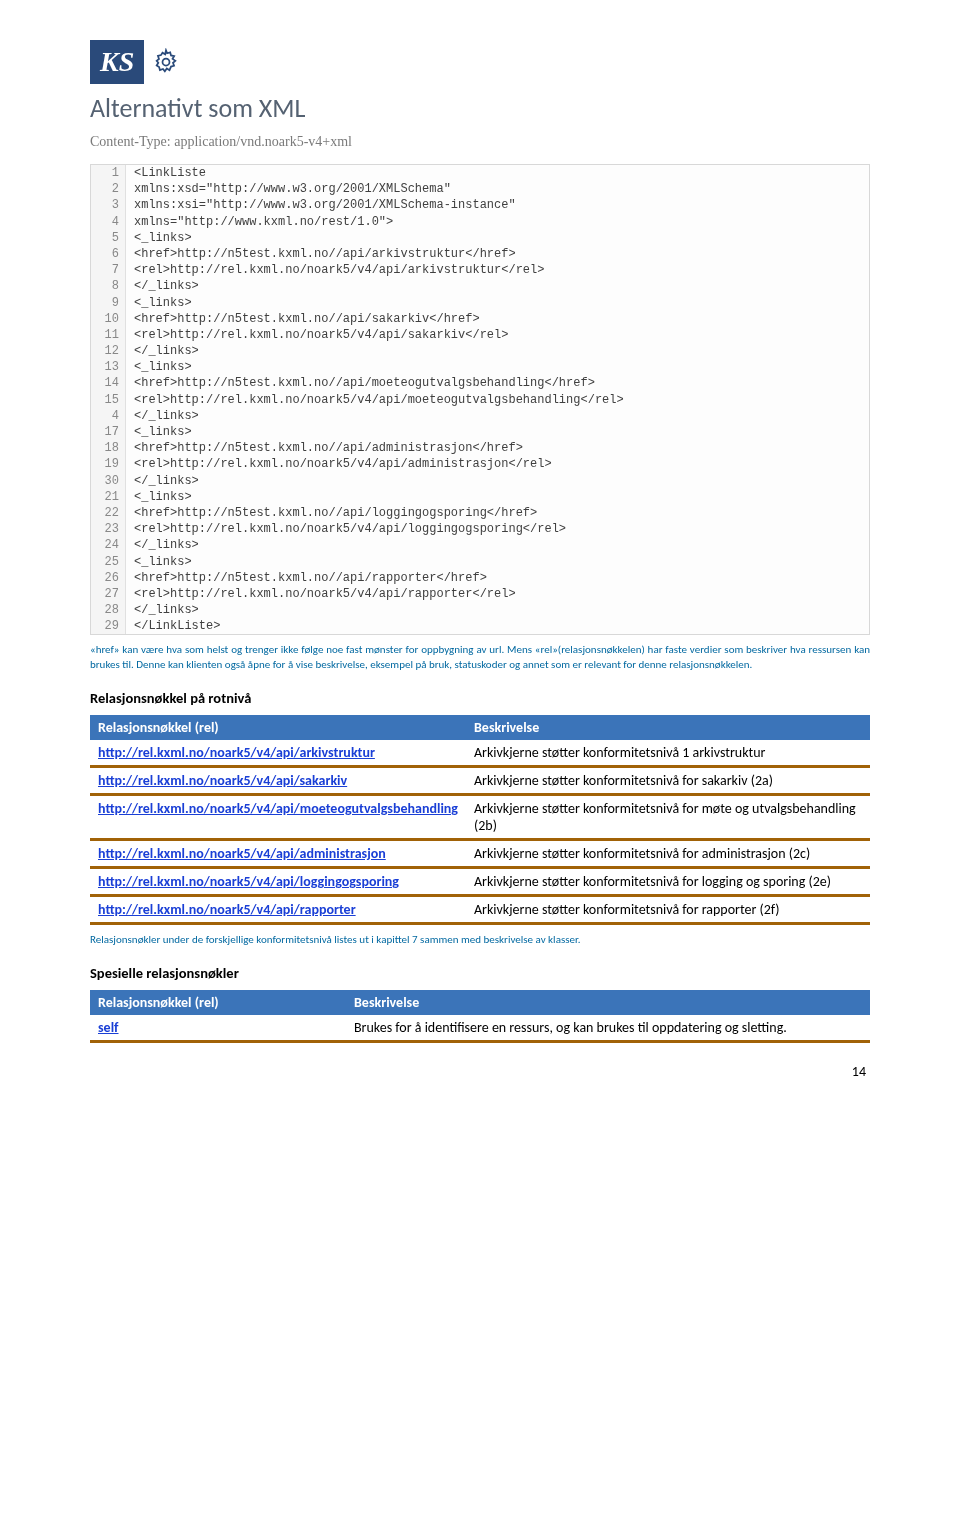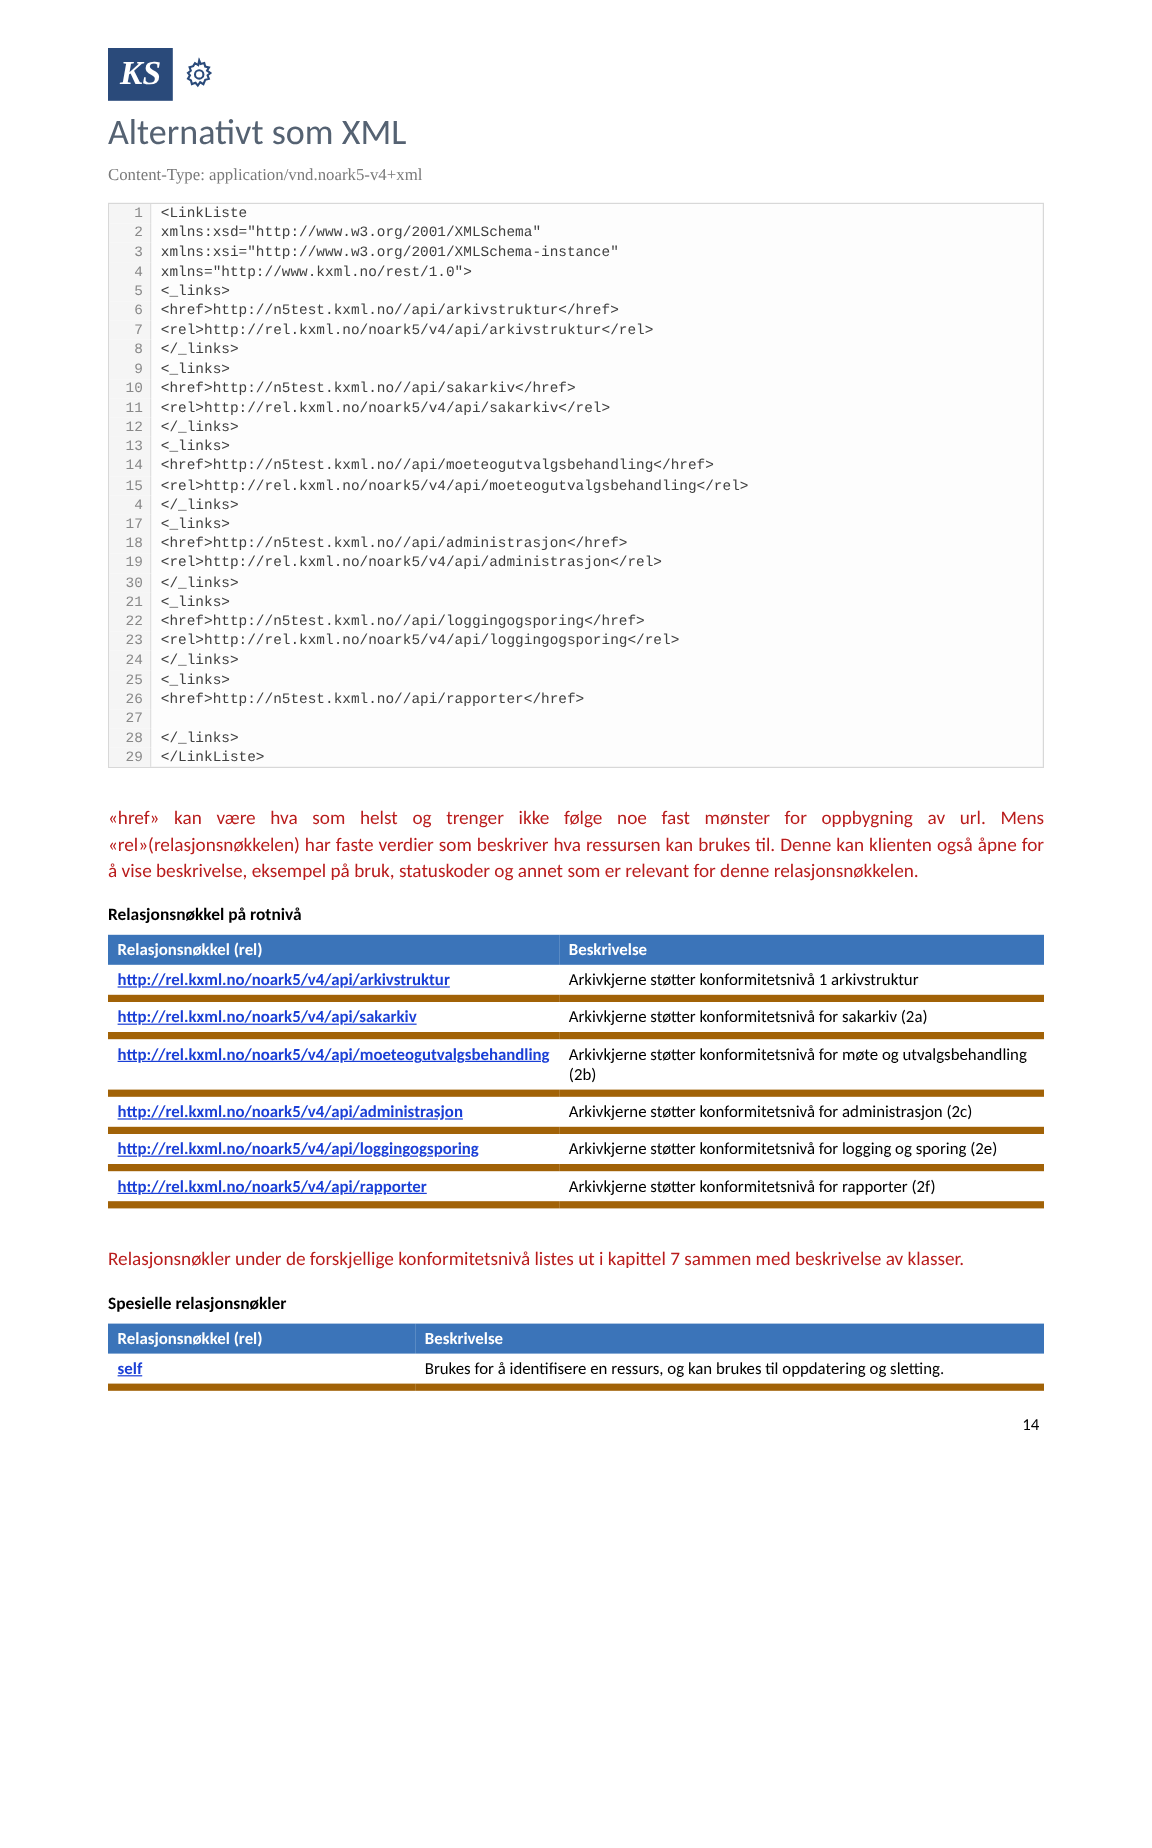--- a/index.html
+++ b/index.html
@@ -29,21 +29,21 @@
     font-family: Georgia, serif;
   }
   .gear-icon {
     width: 28px;
     height: 28px;
     display: inline-block;
   }
   .gear-icon svg { width: 100%; height: 100%; }
   .big-title {
     color: #556272;
-    font-size: 30px;
+    font-size: 26px;
     font-weight: 300;
     margin: 6px 0 10px 0;
     font-family: "Segoe UI Light", "Segoe UI", Calibri, sans-serif;
   }
   .content-type {
     color: #7a7a7a;
     font-size: 14px;
     margin-bottom: 14px;
     font-family: Liberation Serif, serif;
   }
@@ -66,24 +66,24 @@
     border-right: 1px solid #e0e0e0;
     user-select: none;
   }
   .code-text {
     padding-left: 8px;
     white-space: pre;
     color: #404040;
   }
 
   .para {
-    font-size: 16px;
+    font-size: 11px;
     line-height: 1.35;
-    margin: 32px 0 14px 0;
-    color: #b91c1c;
+    margin: 8px 0 14px 0;
+    color: #0369a1;
     text-align: justify;
   }
   .section-title {
     font-weight: bold;
     font-size: 14.5px;
     margin: 16px 0 8px 0;
   }
   table.rel-table {
     width: 100%;
     border-collapse: collapse;
@@ -93,21 +93,21 @@
     background: #3b74b9;
     color: #fff;
     text-align: left;
     padding: 4px 8px;
     font-weight: bold;
     margin-left: 44px;
   }
   table.rel-table td {
     padding: 4px 8px;
     vertical-align: top;
-    border-bottom: 6px solid #a16207;
+    border-bottom: 3px solid #a16207;
   }
   table.rel-table td.link {
     color: #1a3fd6;
     text-decoration: underline;
     font-weight: bold;
   }
   .page-num {
     text-align: right;
     font-size: 14px;
     margin-top: 20px;
@@ -232,20 +232,21 @@
       <div class="code-row">
         <div class="code-gutter">25</div>
         <div class="code-text">&lt;_links&gt;</div>
       </div>
       <div class="code-row">
         <div class="code-gutter">26</div>
         <div class="code-text">&lt;href&gt;http://n5test.kxml.no//api/rapporter&lt;/href&gt;</div>
       </div>
       <div class="code-row">
         <div class="code-gutter">27</div>
+        <div class="code-text">&lt;rel&gt;http://rel.kxml.no/noark5/v4/api/rapporter&lt;/rel&gt;</div>
       </div>
       <div class="code-row">
         <div class="code-gutter">28</div>
         <div class="code-text">&lt;/_links&gt;</div>
       </div>
       <div class="code-row">
         <div class="code-gutter">29</div>
         <div class="code-text">&lt;/LinkListe&gt;</div>
       </div>
     </div>

